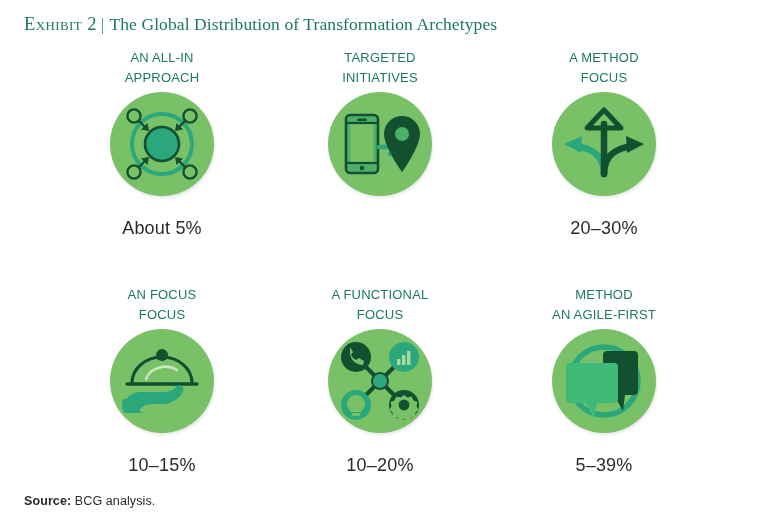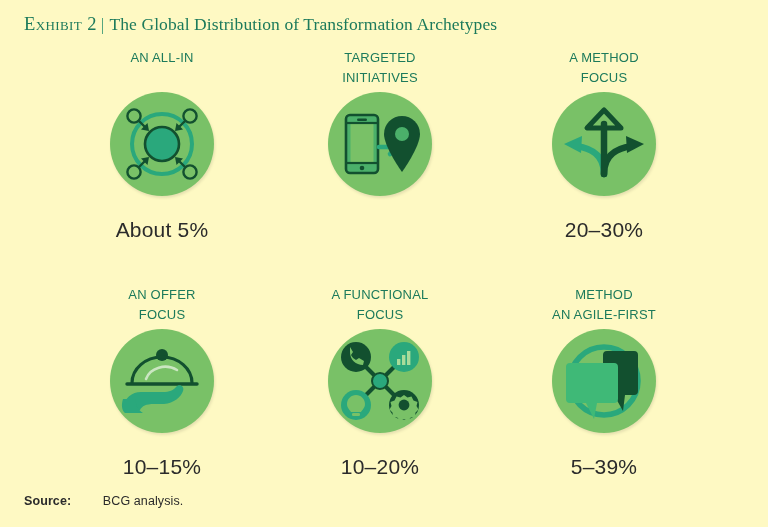--- a/index.html
+++ b/index.html
@@ -7,21 +7,21 @@
     width:768px;height:527px;
     background:#e7e8e9;
     font-family:"Liberation Sans", sans-serif;
     overflow:hidden;
     position:relative;
   }
   .exhibit{
     position:absolute;
     left:0;top:0;
     width:768px;height:527px;
-    background:#fef9c3;
+    background:#ffffff;
   }
   
   .title{
     position:absolute;
     left:24px;top:14px;
     color:#1c7a5b;
     font-size:17.5px;
     letter-spacing:.1px;
     white-space:nowrap;
     font-family:"Liberation Serif", serif;
@@ -79,52 +79,53 @@
     margin-left:-52px;
     width:104px;height:104px;
     border-radius:50%;
     background:#79c167;
     box-shadow:1px 2px 3px rgba(0,0,0,.10);
   }
   .circle svg{display:block;width:104px;height:104px;}
 
   .pct{
     color:#2b2b2b;
-    font-size:21px;
+    font-size:18px;
     margin-top:10px;
     letter-spacing:.2px;
   }
 
   
   .source{
     position:absolute;
     left:24px;top:494px;
     font-size:12.5px;
     color:#2b2b2b;
     letter-spacing:.1px;
   }
   .source b{font-weight:bold;}
-  .source .txt{font-weight:normal;margin-left:28px;}
+  .source .txt{font-weight:normal;}
 </style>
 </head>
 <body>
 
 <div class="exhibit">
 
   <div class="title">
     <span class="exh">Exhibit 2</span><span class="bar">|</span><span class="rest">The Global Distribution of Transformation Archetypes</span>
   </div>
 
   <div class="grid">
 
     <div class="row">
 
       <div class="cell c0">
         <div class="arch-label">
           <span>AN ALL-IN</span>
+          <span>APPROACH</span>
         </div>
         <div class="circle-wrap">
           <div class="circle">
             <svg viewBox="0 0 104 104">
               <circle cx="52" cy="52" r="30" fill="none" stroke="#2aa87c" stroke-width="4"></circle>
               <circle cx="52" cy="52" r="17" fill="#2aa87c" stroke="#12502f" stroke-width="2.6"></circle>
               <g fill="none" stroke="#12502f" stroke-width="2.4" stroke-linecap="round">
                 <circle cx="24" cy="24" r="6.6"></circle>
                 <circle cx="80" cy="24" r="6.6"></circle>
                 <circle cx="24" cy="80" r="6.6"></circle>
@@ -191,21 +192,21 @@
           </div>
         </div>
         <div class="pct">20–30%</div>
       </div>
     </div>
 
     <div class="row">
 
       <div class="cell c0">
         <div class="arch-label">
-          <span>AN OFFER</span>
+          <span>AN FOCUS</span>
           <span>FOCUS</span>
         </div>
         <div class="circle-wrap">
           <div class="circle">
             <svg viewBox="0 0 104 104">
               <circle cx="52" cy="26" r="6" fill="#12502f"></circle>
               <path d="M22 54 a30 26 0 0 1 60 0" fill="none" stroke="#12502f" stroke-width="3.2"></path>
               <path d="M36 50 a20 17 0 0 1 31 -9" fill="none" stroke="#d9ecd1" stroke-width="2.6" stroke-linecap="round" opacity=".85"></path>
               <line x1="17" y1="55" x2="87" y2="55" stroke="#12502f" stroke-width="3.4" stroke-linecap="round"></line>
               <path d="M14 79 c0 -10 8 -16 17 -16 h22 c6 0 11 -2 13 -5 c3 -4 9 -1 7 4 c-2 6 -9 12 -19 13 h-10 c-8 0 -12 2 -14 6 z" fill="#2aa87c"></path>

